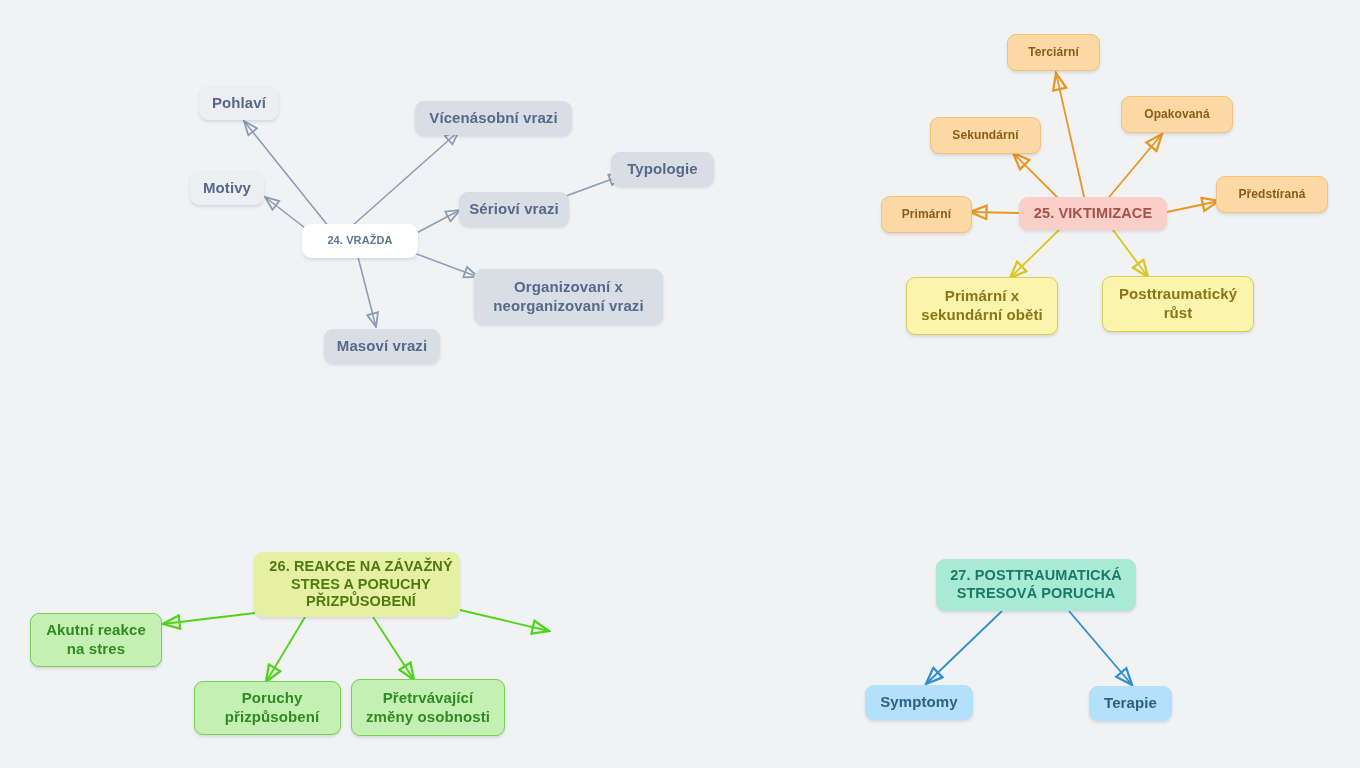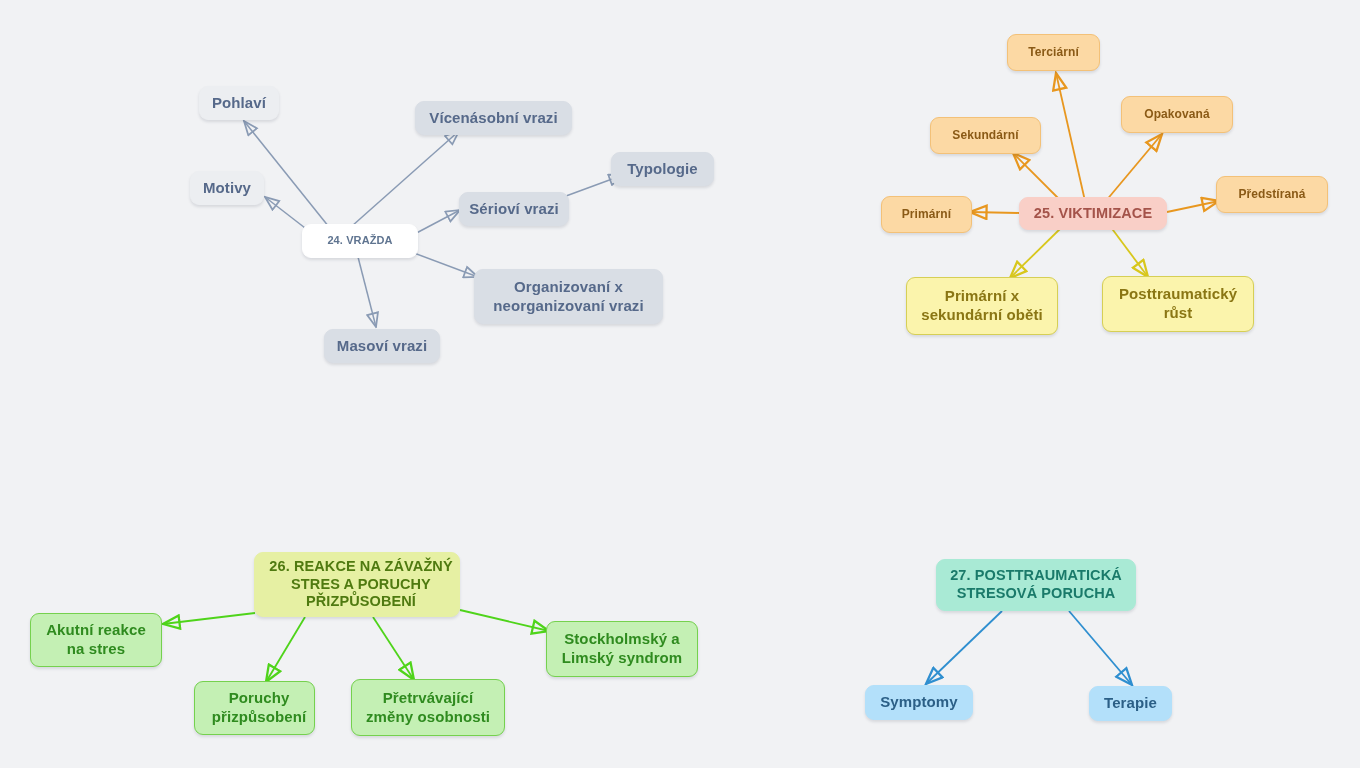--- a/index.html
+++ b/index.html
@@ -206,28 +206,26 @@
   <div class="node m2-yellow" style="left:1102px; top:276px; width:152px; height:56px;">Posttraumatický
 růst</div>
 
   <div class="node m3-root" style="left:254px; top:552px; width:206px; height:65px;">26. REAKCE NA ZÁVAŽNÝ
 STRES A PORUCHY
 PŘIZPŮSOBENÍ</div>
 
   <div class="node m3-leaf" style="left:30px; top:613px; width:132px; height:54px;">Akutní reakce
 na stres</div>
 
-  <div class="node m3-leaf" style="left:194px; top:681px; width:121px; height:54px;padding-left:13px;">Poruchy
+  <div class="node m3-leaf" style="left:194px; top:681px; width:147px; height:54px;padding-left:13px;">Poruchy
 přizpůsobení</div>
 
   <div class="node m3-leaf" style="left:351px; top:679px; width:154px; height:57px;">Přetrvávající
 změny osobnosti</div>
 
-  <div class="node m3-leaf" style="left:546px; top:621px; width:152px; height:56px;">Stockholmský a
-Limský syndrom</div>
 
   <div class="node m4-root" style="left:936px; top:559px; width:200px; height:52px;">27. POSTTRAUMATICKÁ
 STRESOVÁ PORUCHA</div>
 
   <div class="node m4-leaf" style="left:865px; top:685px; width:108px; height:35px;">Symptomy</div>
 
   <div class="node m4-leaf" style="left:1089px; top:686px; width:83px; height:35px;">Terapie</div>
 
 </div>
 

